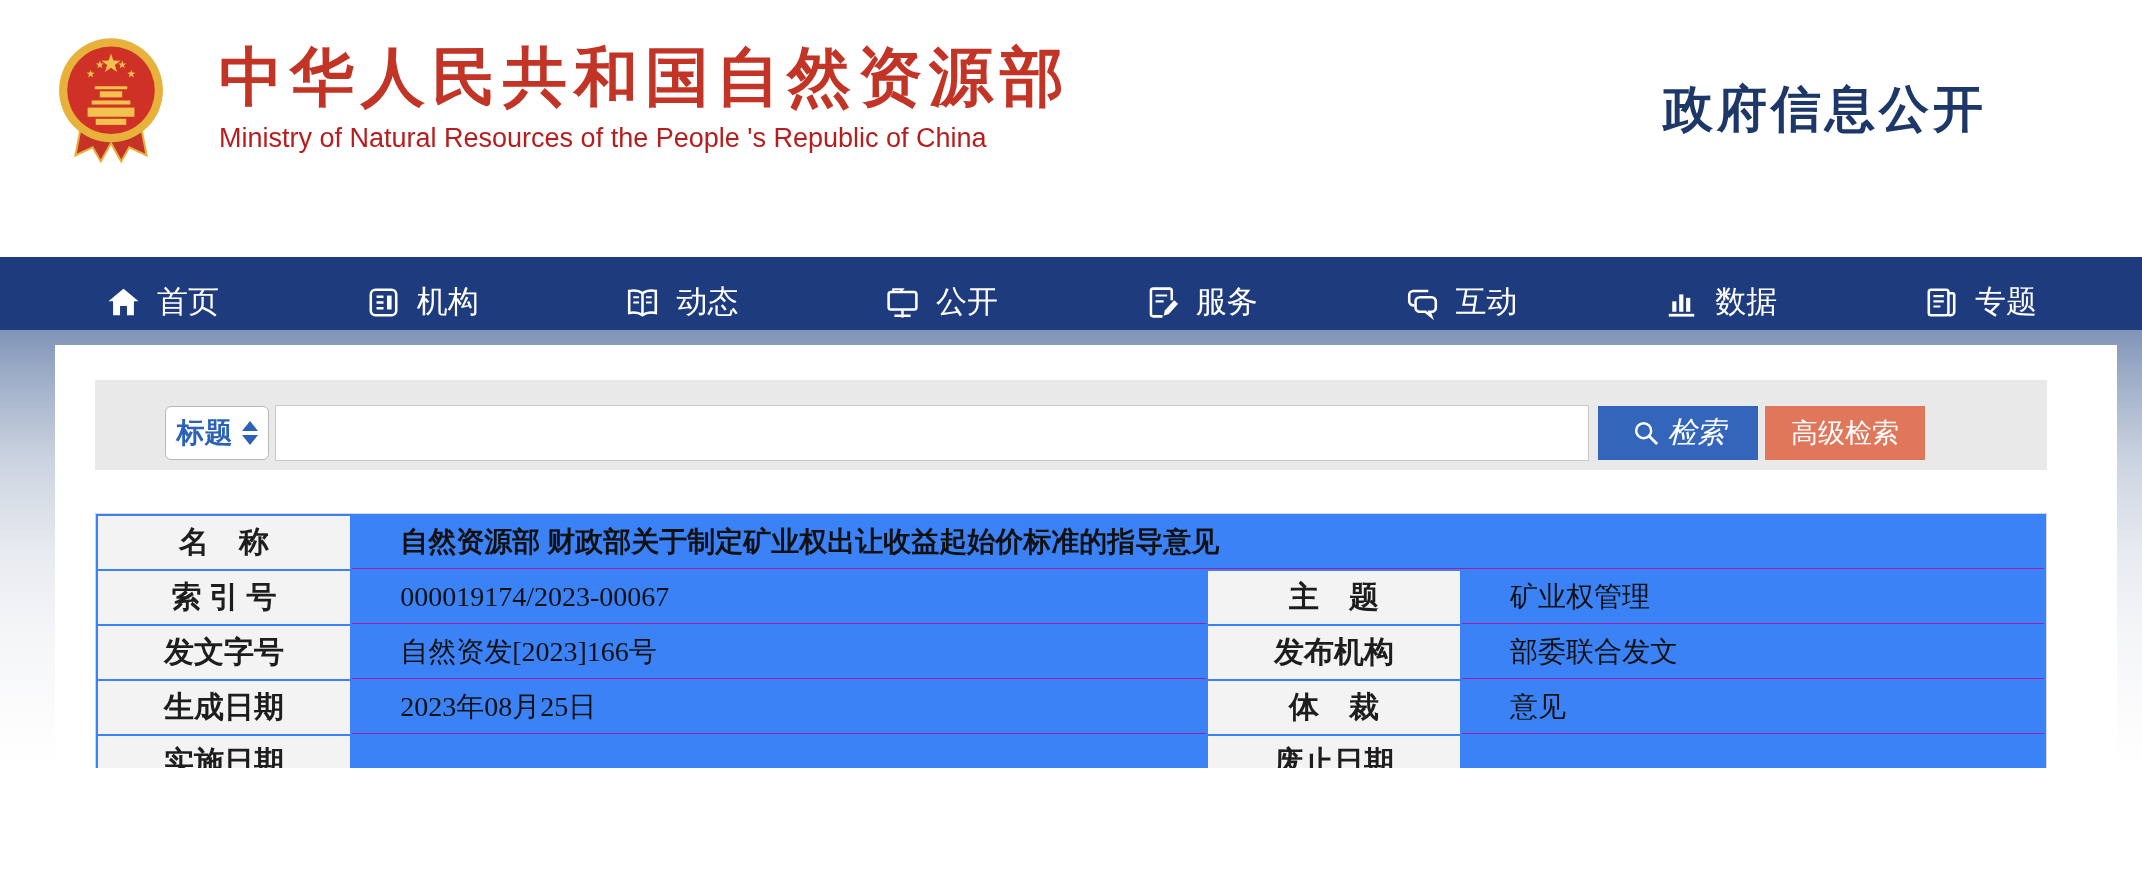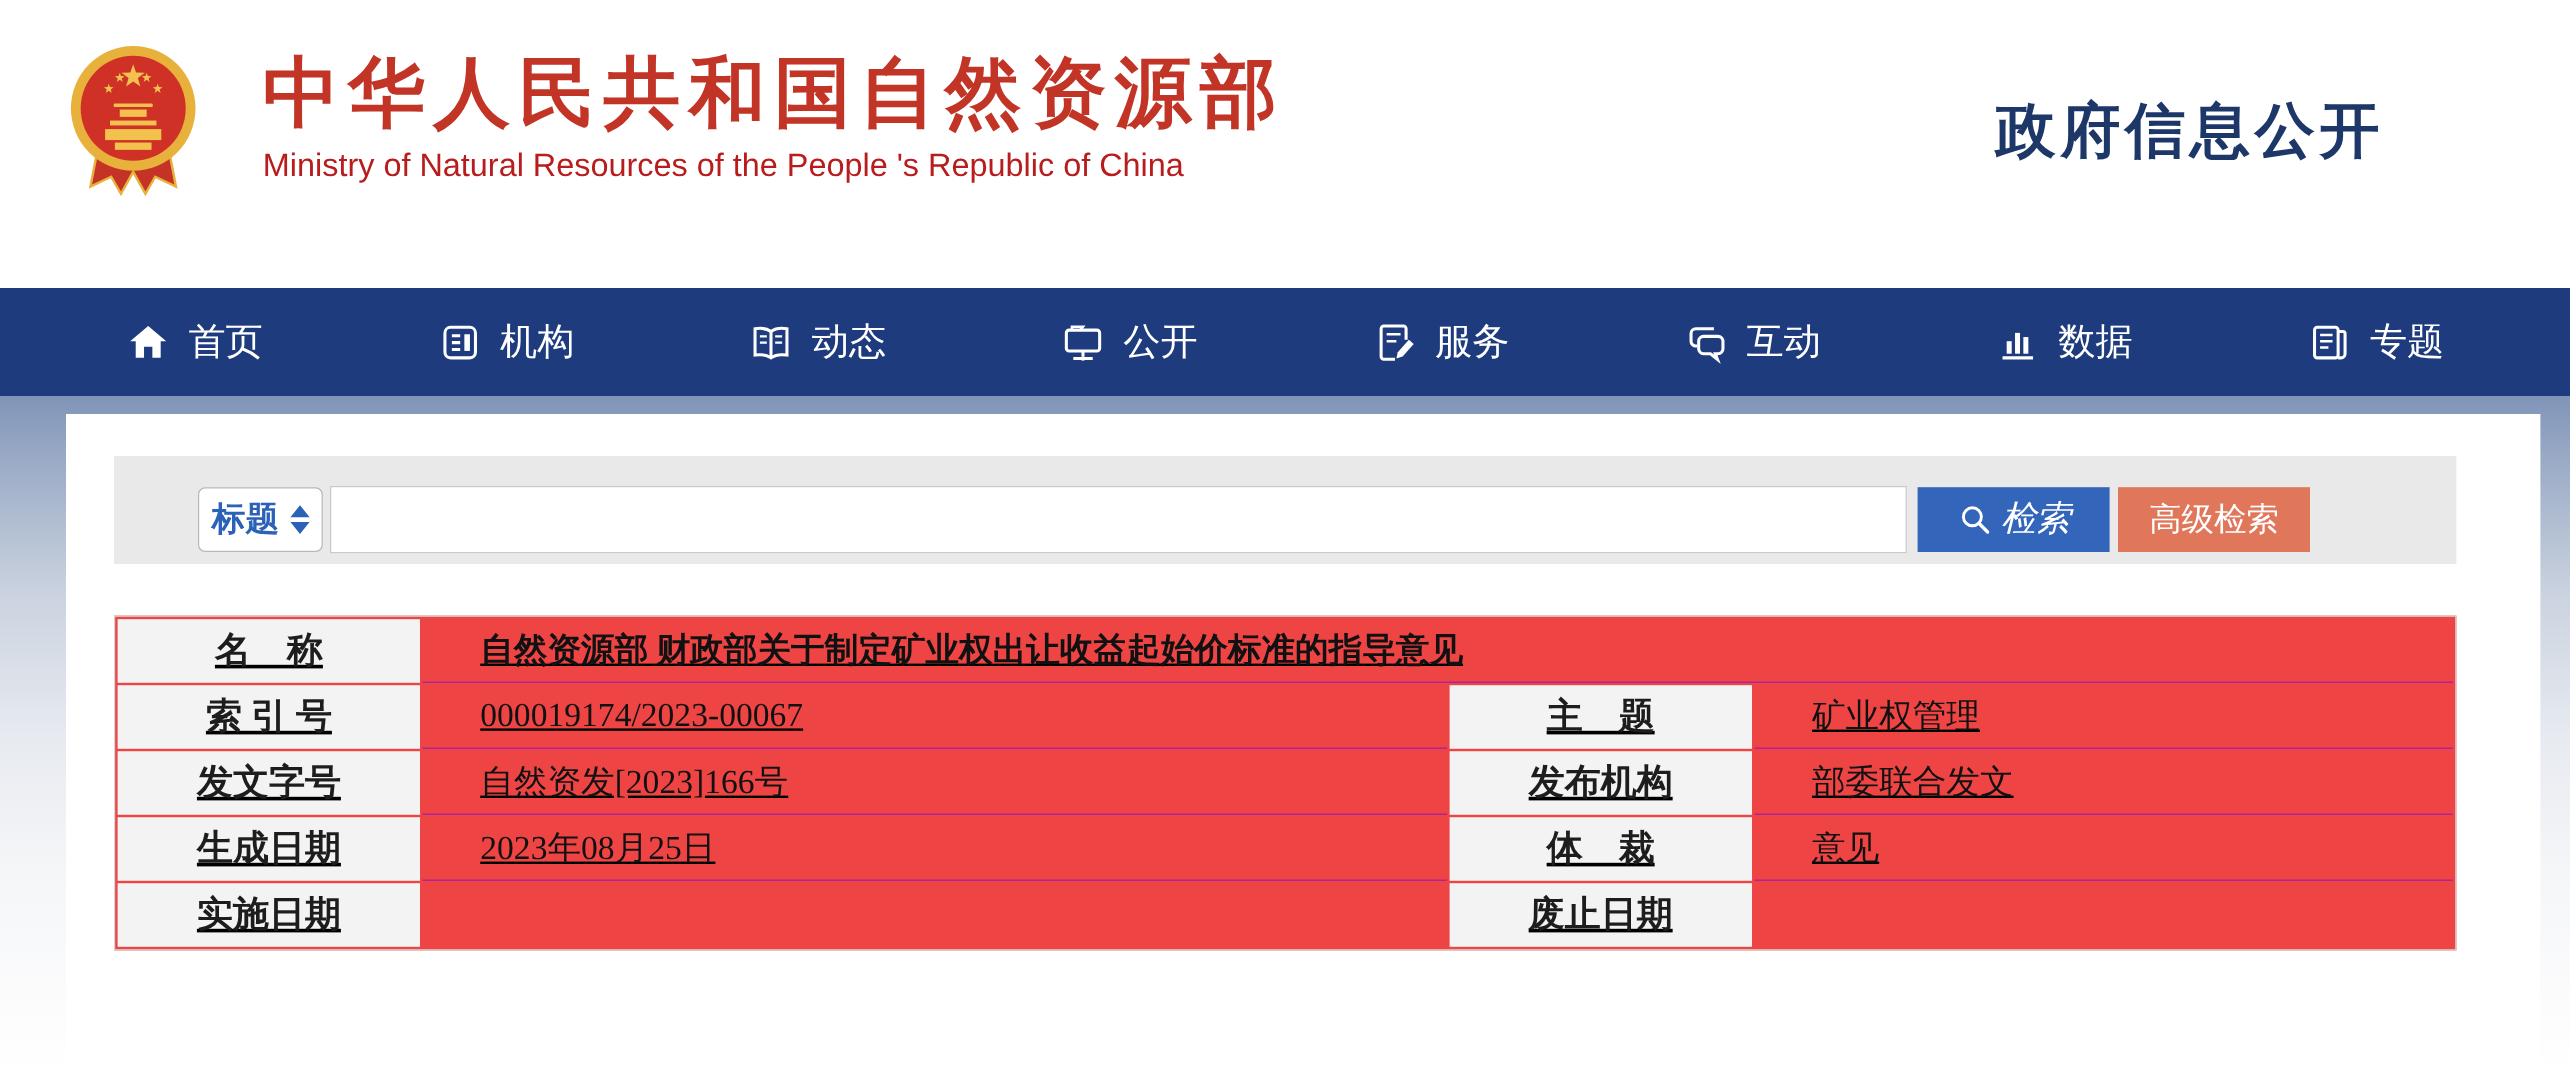--- a/index.html
+++ b/index.html
@@ -1,31 +1,31 @@
 <!DOCTYPE html>
 <html><head>
 <meta charset="utf-8">
 <style>
   * { margin:0; padding:0; box-sizing:border-box; }
   html,body { background:#ffffff; }
   body { font-family:"Liberation Sans", sans-serif; }
-  .page { position:relative; width:2142px; height:896px; background:#fff; overflow:hidden; }
+  .page { position:relative; width:2142px; height:768px; background:#fff; overflow:hidden; }
 
   
   .site-header { position:absolute; top:0; left:0; right:0; height:240px; background:#fff; }
   .brand { position:absolute; left:55px; top:28px; display:flex; align-items:flex-start; text-decoration:none; cursor:pointer; }
   .emblem { width:112px; height:150px; flex:0 0 auto; }
   .brand-text { margin-left:52px; padding-top:16px; }
   .site-title { font-size:64px; font-weight:700; color:#c23426; letter-spacing:7px; line-height:1.05; white-space:nowrap; }
   .site-subtitle { margin-top:12px; font-size:27px; color:#b91c1c; white-space:nowrap; }
   .section-title { position:absolute; right:155px; top:76px; font-size:50px; font-weight:700; color:#1c3768;
                    font-family:"Liberation Serif", serif; letter-spacing:4px; white-space:nowrap; }
 
   
-  .main-nav { position:absolute; top:240px; left:0; right:0; height:90px; background:#1e3b7d;
+  .main-nav { position:absolute; top:257px; left:0; right:0; height:90px; background:#1e3b7d;
               display:flex; align-items:center; justify-content:space-between; padding:0 105px; }
   .nav-item { display:flex; align-items:center; gap:15px; color:#fff; font-size:31px; text-decoration:none; cursor:pointer; white-space:nowrap; }
   .nav-icon { display:flex; }
   .nav-icon svg { display:block; width:37px; height:37px; }
 
   
   .content-bg { position:absolute; top:330px; left:0; right:0; bottom:0;
     background:linear-gradient(180deg,#8094b8 0%,#9cacc7 10%,#ccd4e0 30%,#e7eaf0 50%,#f5f6f8 70%,#ffffff 100%); }
   .panel { position:absolute; left:55px; right:25px; top:15px; bottom:0; background:#fff; }
 
@@ -42,22 +42,22 @@
   .search-input { flex:1; height:56px; margin-left:6px; background:#fff; border:1px solid #c9c9c9;
                   font-size:26px; padding:0 16px; outline:none; color:#333; }
   .btn-search { width:160px; height:54px; margin-left:9px; background:#3366bb; border:none; color:#fff;
                 font-size:29px; display:flex; align-items:center; justify-content:center; gap:7px; cursor:pointer;font-style:italic; }
   .btn-search svg { display:block; }
   .btn-advanced { width:160px; height:54px; margin-left:7px; background:#e0765a; border:none; color:#fff;
                   font-size:27px; cursor:pointer; }
 
   
   .doc-table { margin:43px 70px 0 40px; width:calc(100% - 110px);
-               border-collapse:separate; border-spacing:2px; border:1px solid #d5d5d5; background:#ef4444;
-               font-family:"Liberation Serif","DejaVu Serif", serif; table-layout:fixed;text-decoration:underline; }
+               border-collapse:separate; border-spacing:2px; border:1px solid #d5d5d5; background:#3b82f6;
+               font-family:"Liberation Serif","DejaVu Serif", serif; table-layout:fixed; }
   .doc-table td { height:53px; vertical-align:middle; }
   .doc-table td.lbl { background:#f3f3f3; text-align:center; font-weight:700; font-size:30px; color:#1d1d1d; }
   .doc-table td.val { font-size:28px; color:#111; padding-left:48px; border-bottom:1px solid #a21caf; }
   .doc-table tr:last-child td.val { border-bottom:none; }
   .doc-table td.val.bold { font-weight:700; }
 </style>
 </head>
 <body>
 
 <div class="page">

